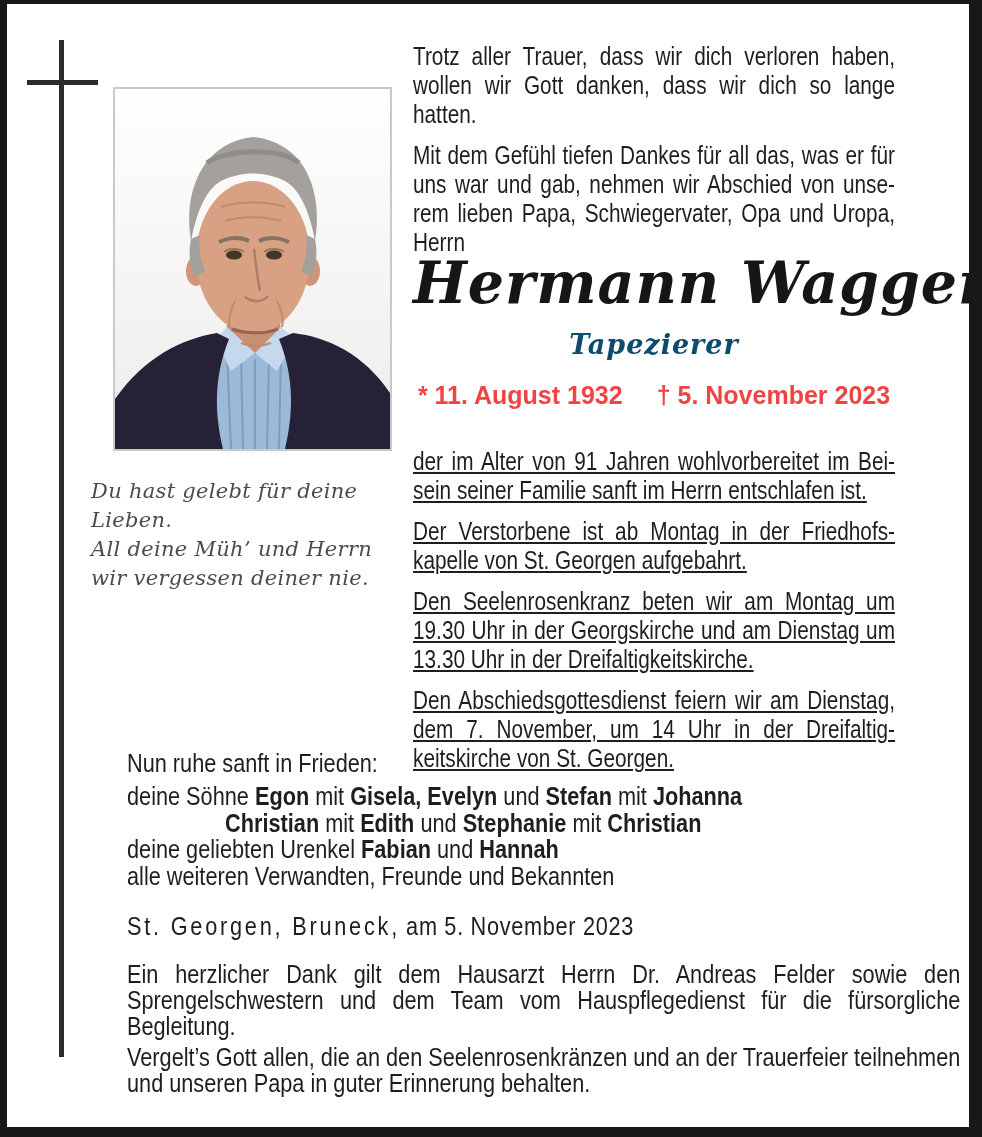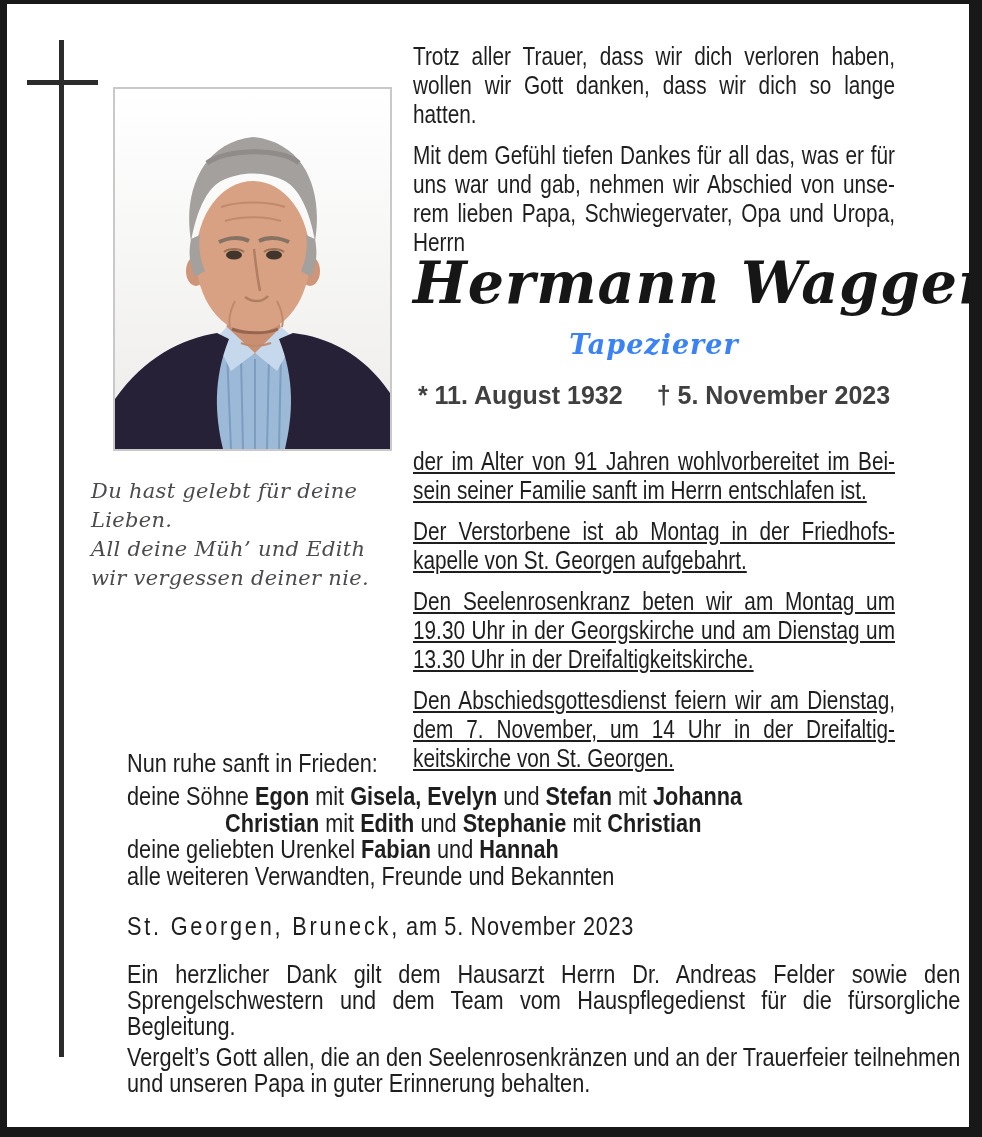--- a/index.html
+++ b/index.html
@@ -35,23 +35,23 @@
   #rc-body{top:443px;text-decoration:underline;}
   .scale83{width:580px;transform:scaleX(0.831);transform-origin:0 0;}
   .para{font-size:25px;line-height:29px;text-align:justify;margin:0 0 12px 0;hyphens:manual;-webkit-hyphens:manual;}
   #rc-header{top:248px;text-align:center;}
   .deceased-name{
     font-family:"DejaVu Serif",serif;font-style:italic;font-weight:700;
     font-size:57px;line-height:62px;color:#161616;letter-spacing:1px;white-space:nowrap;
   }
   .profession{
     font-family:"DejaVu Serif",serif;font-style:italic;font-weight:600;
-    font-size:27px;line-height:31px;margin-top:15px;color:#3b82f6;letter-spacing:1px;
+    font-size:27px;line-height:31px;margin-top:15px;color:#0c4a6e;letter-spacing:1px;
   }
-  .dates{margin-top:21px;font-size:25px;line-height:29px;font-weight:bold;color:#404040;}
+  .dates{margin-top:21px;font-size:25px;line-height:29px;font-weight:bold;color:#ef4444;}
   .dates .birth{margin-right:17px;}
   .dates .death{margin-left:17px;}
   
   #bottom{position:absolute;left:120px;top:746px;width:833px;}
   .scale87{width:960px;transform:scaleX(0.868);transform-origin:0 0;}
   .closing-line{font-size:25px;line-height:26px;margin:0 0 7px 0;}
   .family-line{font-size:25px;line-height:26.5px;}
   .family-line .b{font-weight:bold;}
   .family-line.indent{padding-left:113px;}
   .place-date{margin-top:24px;font-size:25px;line-height:26px;}
@@ -115,21 +115,21 @@
 
       <path d="M120,212 C115,222 113,230 115,238 M162,212 C167,222 169,230 167,238" stroke="#c08a6d" stroke-width="2" fill="none"></path>
 
       <path d="M117,240 C130,245 152,245 163,240" stroke="#96644f" stroke-width="3" fill="none"></path>
       <path d="M126,254 Q140,260 156,254" stroke="#c08a6d" stroke-width="2" fill="none"></path>
     </svg>
   </div>
 
   <div class="poem">
       <div>Du hast gelebt für deine Lieben.</div>
-      <div>All deine Müh’ und Edith</div>
+      <div>All deine Müh’ und Herrn</div>
       <div>wir vergessen deiner nie.</div>
     </div>
 
   <div class="rc" id="rc-intro">
     <div class="scale83">
         <p class="para">Trotz aller Trauer, dass wir dich verloren haben, wollen wir Gott danken, dass wir dich so lange hatten.</p>
         <p class="para">Mit dem Gefühl tiefen Dankes für all das, was er für uns war und gab, nehmen wir Abschied von unse­rem lieben Papa, Schwiegervater, Opa und Uropa, Herrn</p>
       </div>
   </div>
 

